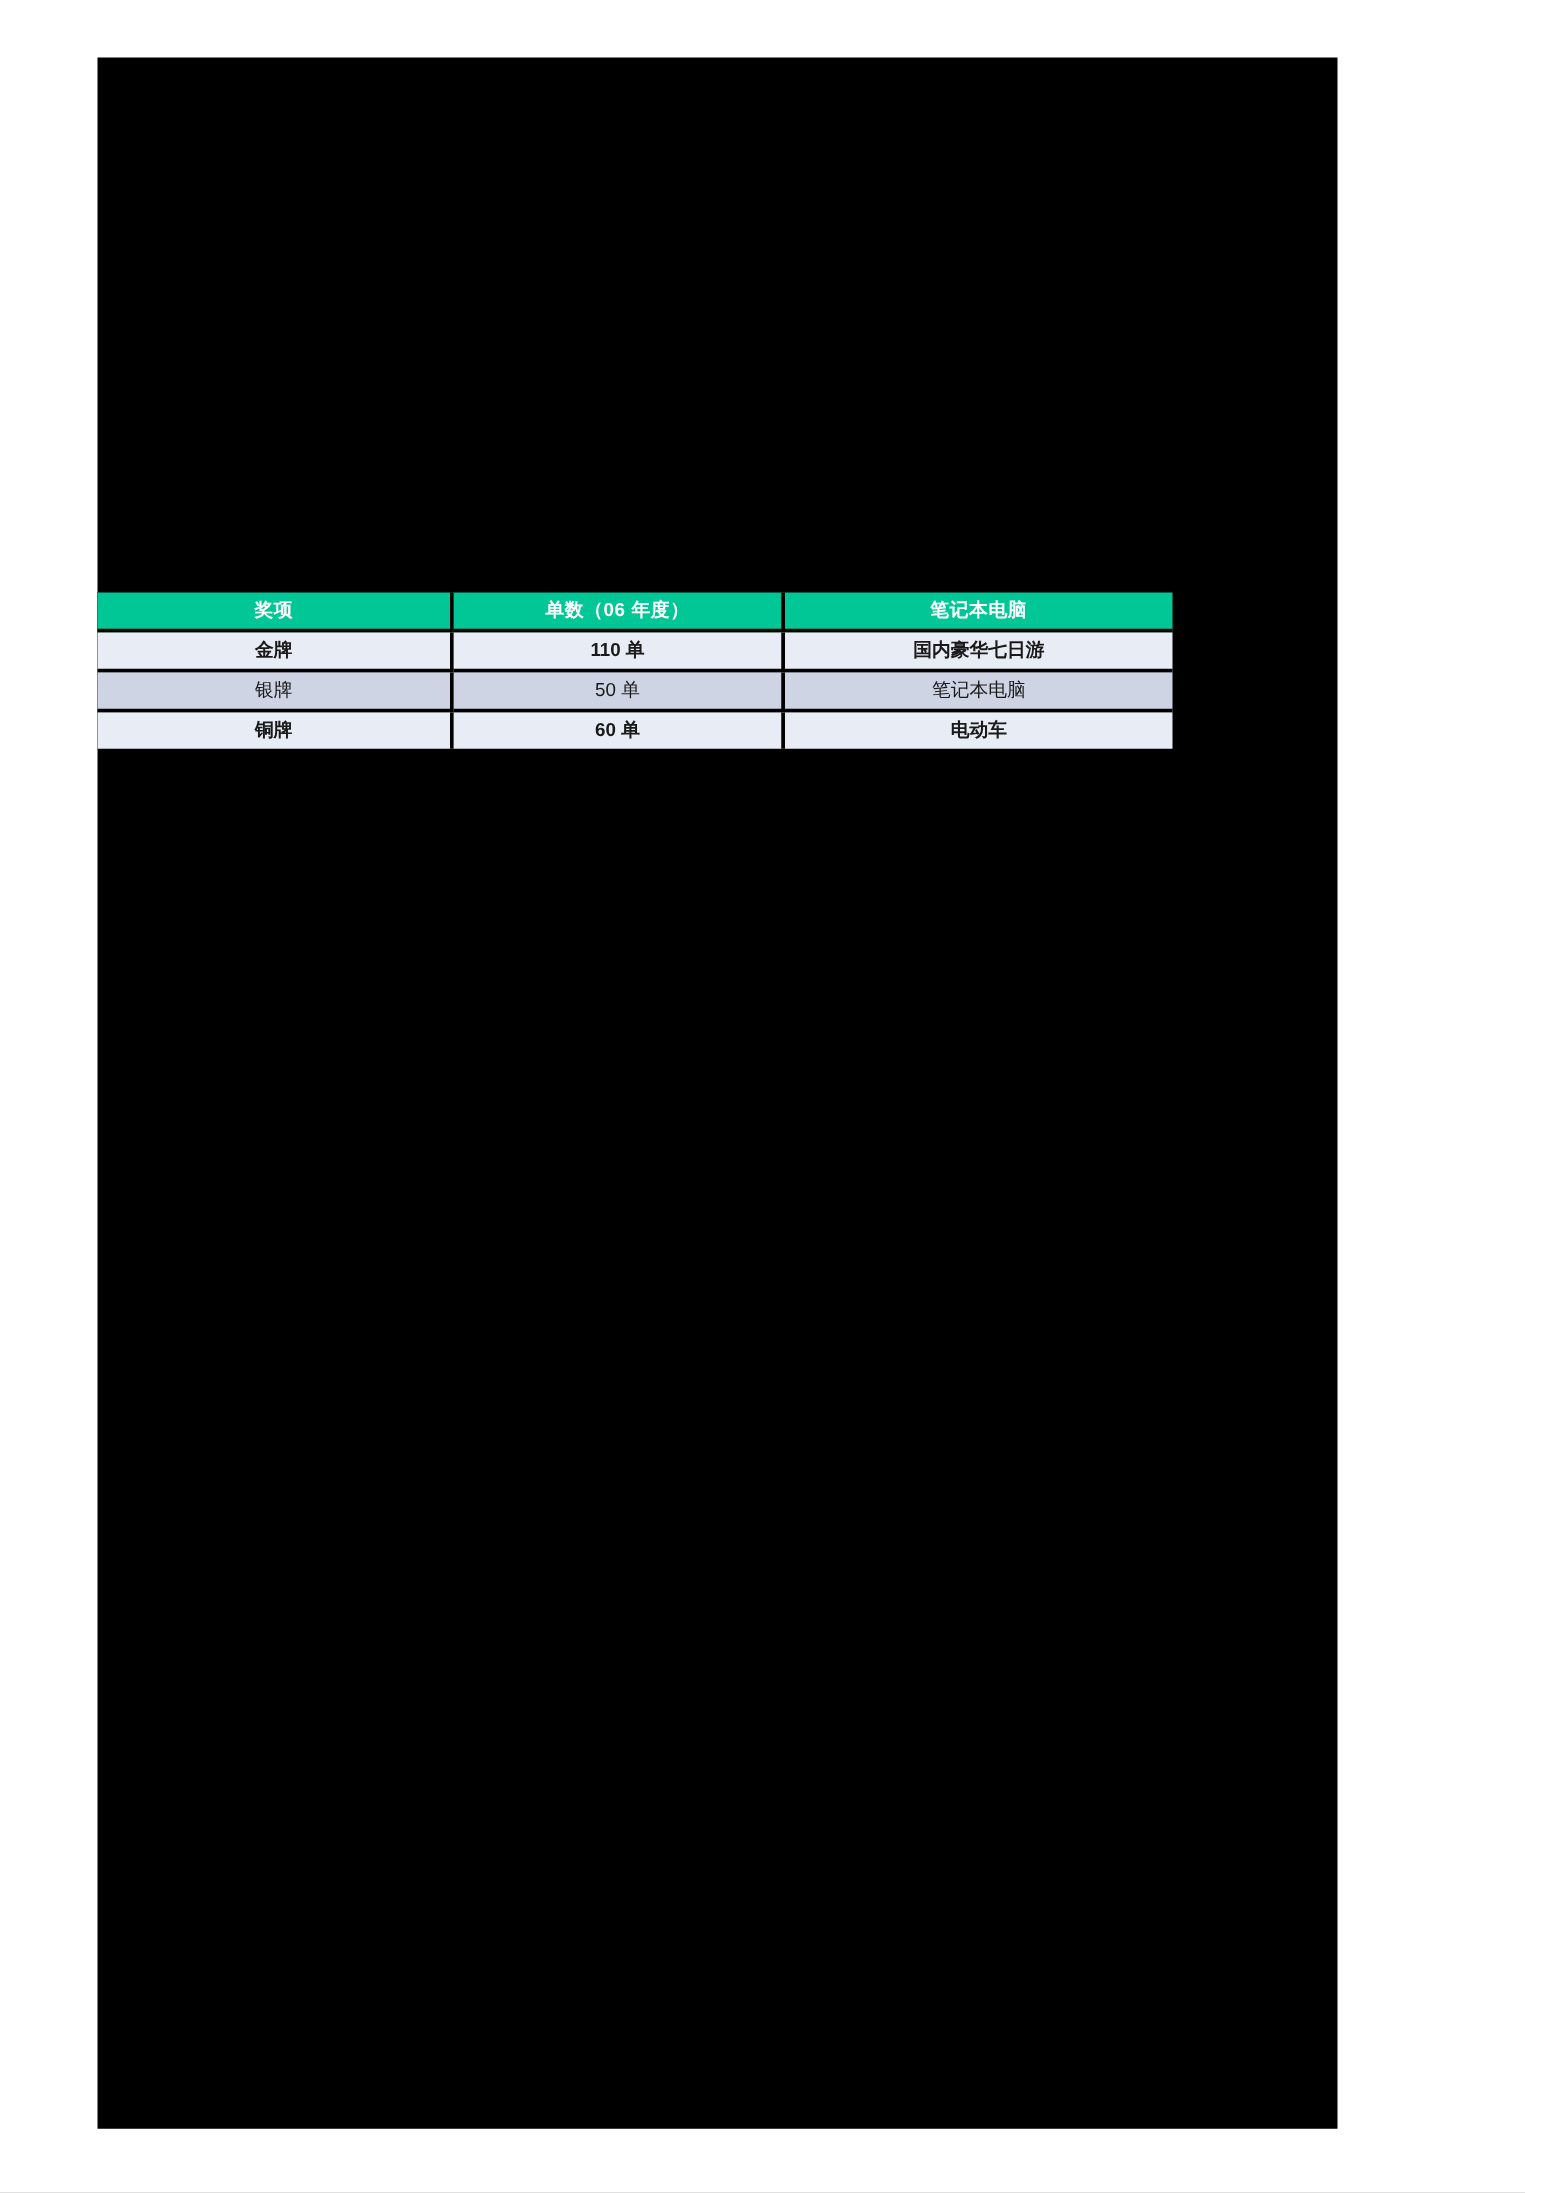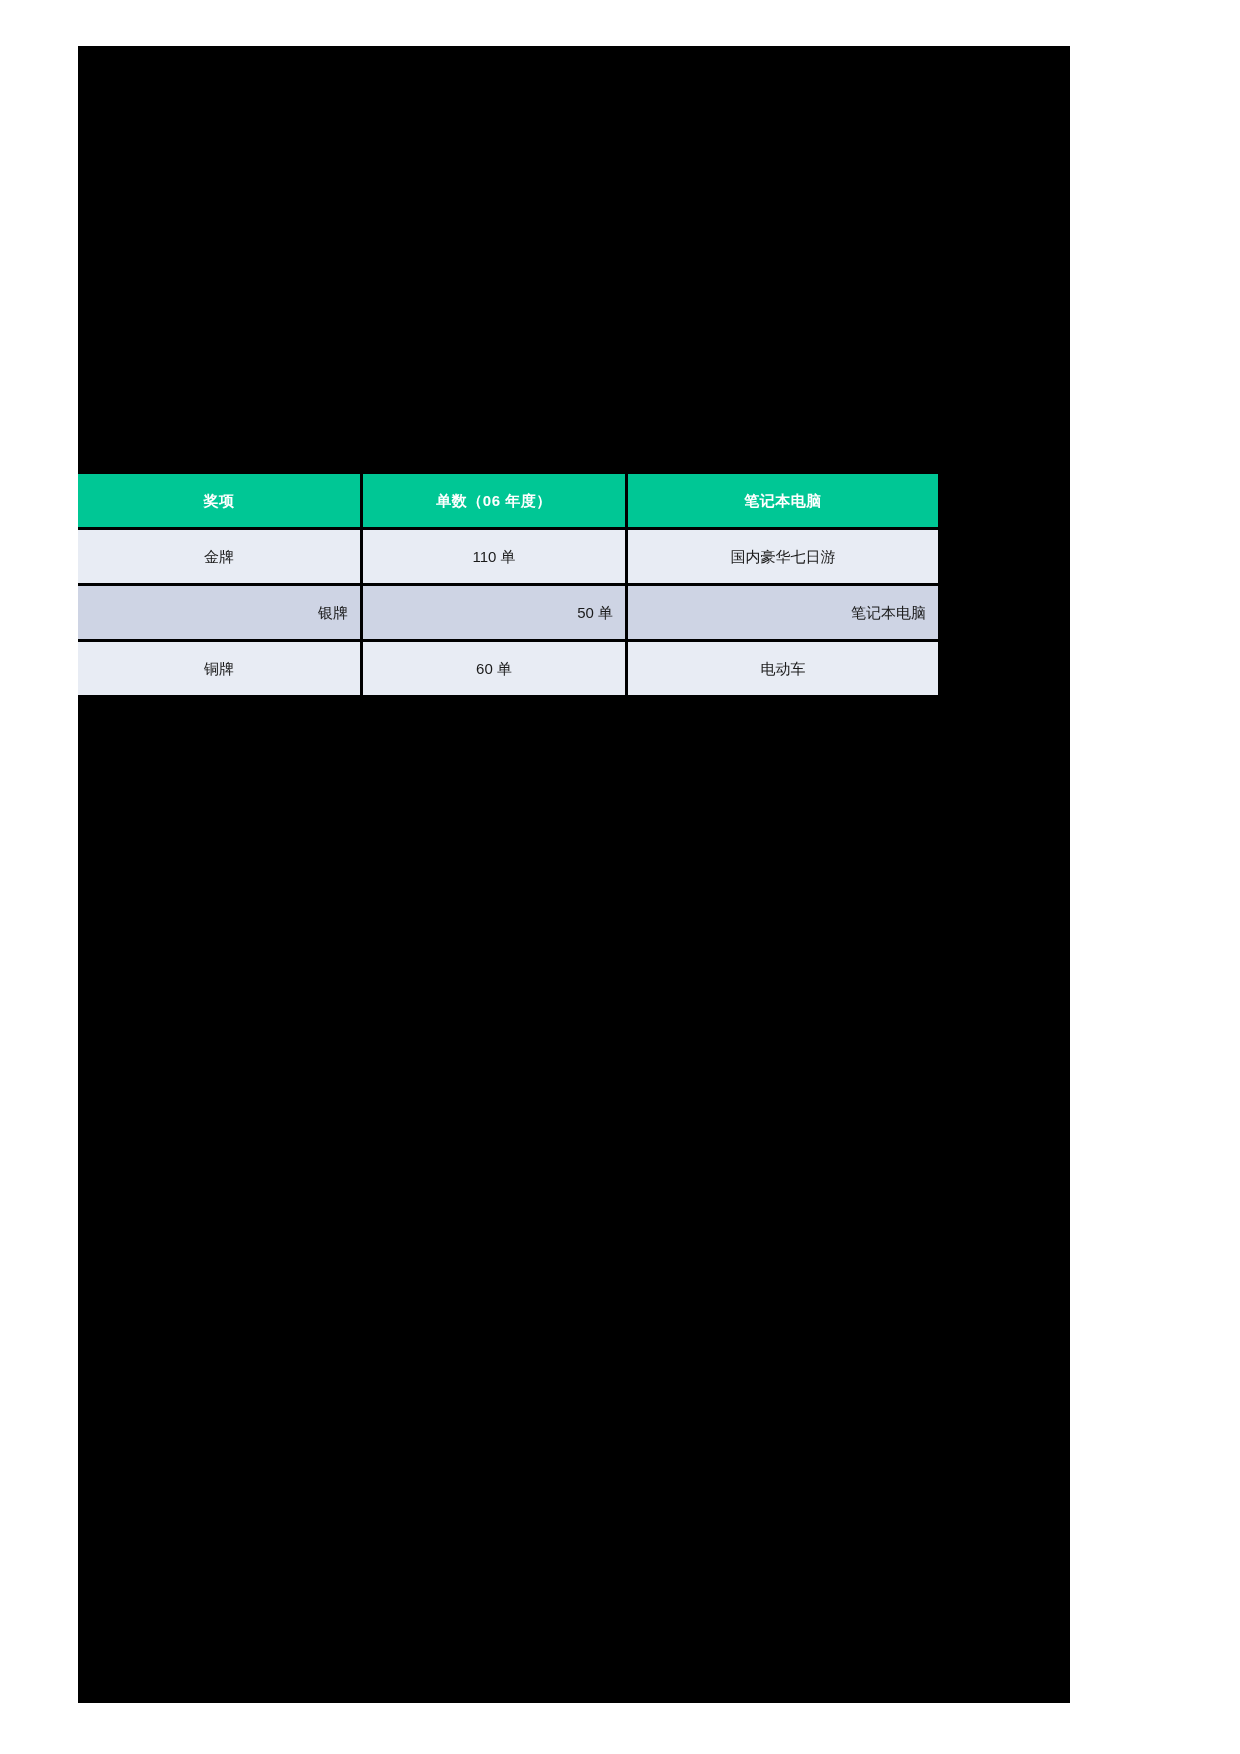--- a/index.html
+++ b/index.html
@@ -54,21 +54,21 @@
   }
 
   table.award-table col.col-award   { width: 285px; }
   table.award-table col.col-orders  { width: 265px; }
   table.award-table col.col-prize   { width: 310px; }
 
   table.award-table th,
   table.award-table td {
     text-align: center;
     vertical-align: middle;
-    padding: 12px;
+    padding: 0;
     height: 29px;
     line-height: 29px;
     font-size: 15px;
     border-right: 3px solid #000000;
     border-bottom: 3px solid #000000;
     white-space: nowrap;
     overflow: hidden;
   }
 
   table.award-table th:last-child,
@@ -79,28 +79,27 @@
   table.award-table thead th {
     background: #00c795;
     color: #ffffff;
     font-weight: bold;
     letter-spacing: 0.5px;
   }
 
   table.award-table tbody tr.row-light td {
     background: #e8ecf4;
     color: #1a1a1a;
-    font-weight: normal;
+    font-weight: bold;
   }
 
   table.award-table tbody tr.row-dark td {
     background: #ced4e4;
     color: #1a1a1a;
     font-weight: normal;
-    text-align: right;
   }
 
   table.award-table tbody td.cell-prize {
     font-weight: bold;
   }
 
   table.award-table tbody tr:last-child td {
     border-bottom: none;
     margin-top: 17px;
   }

